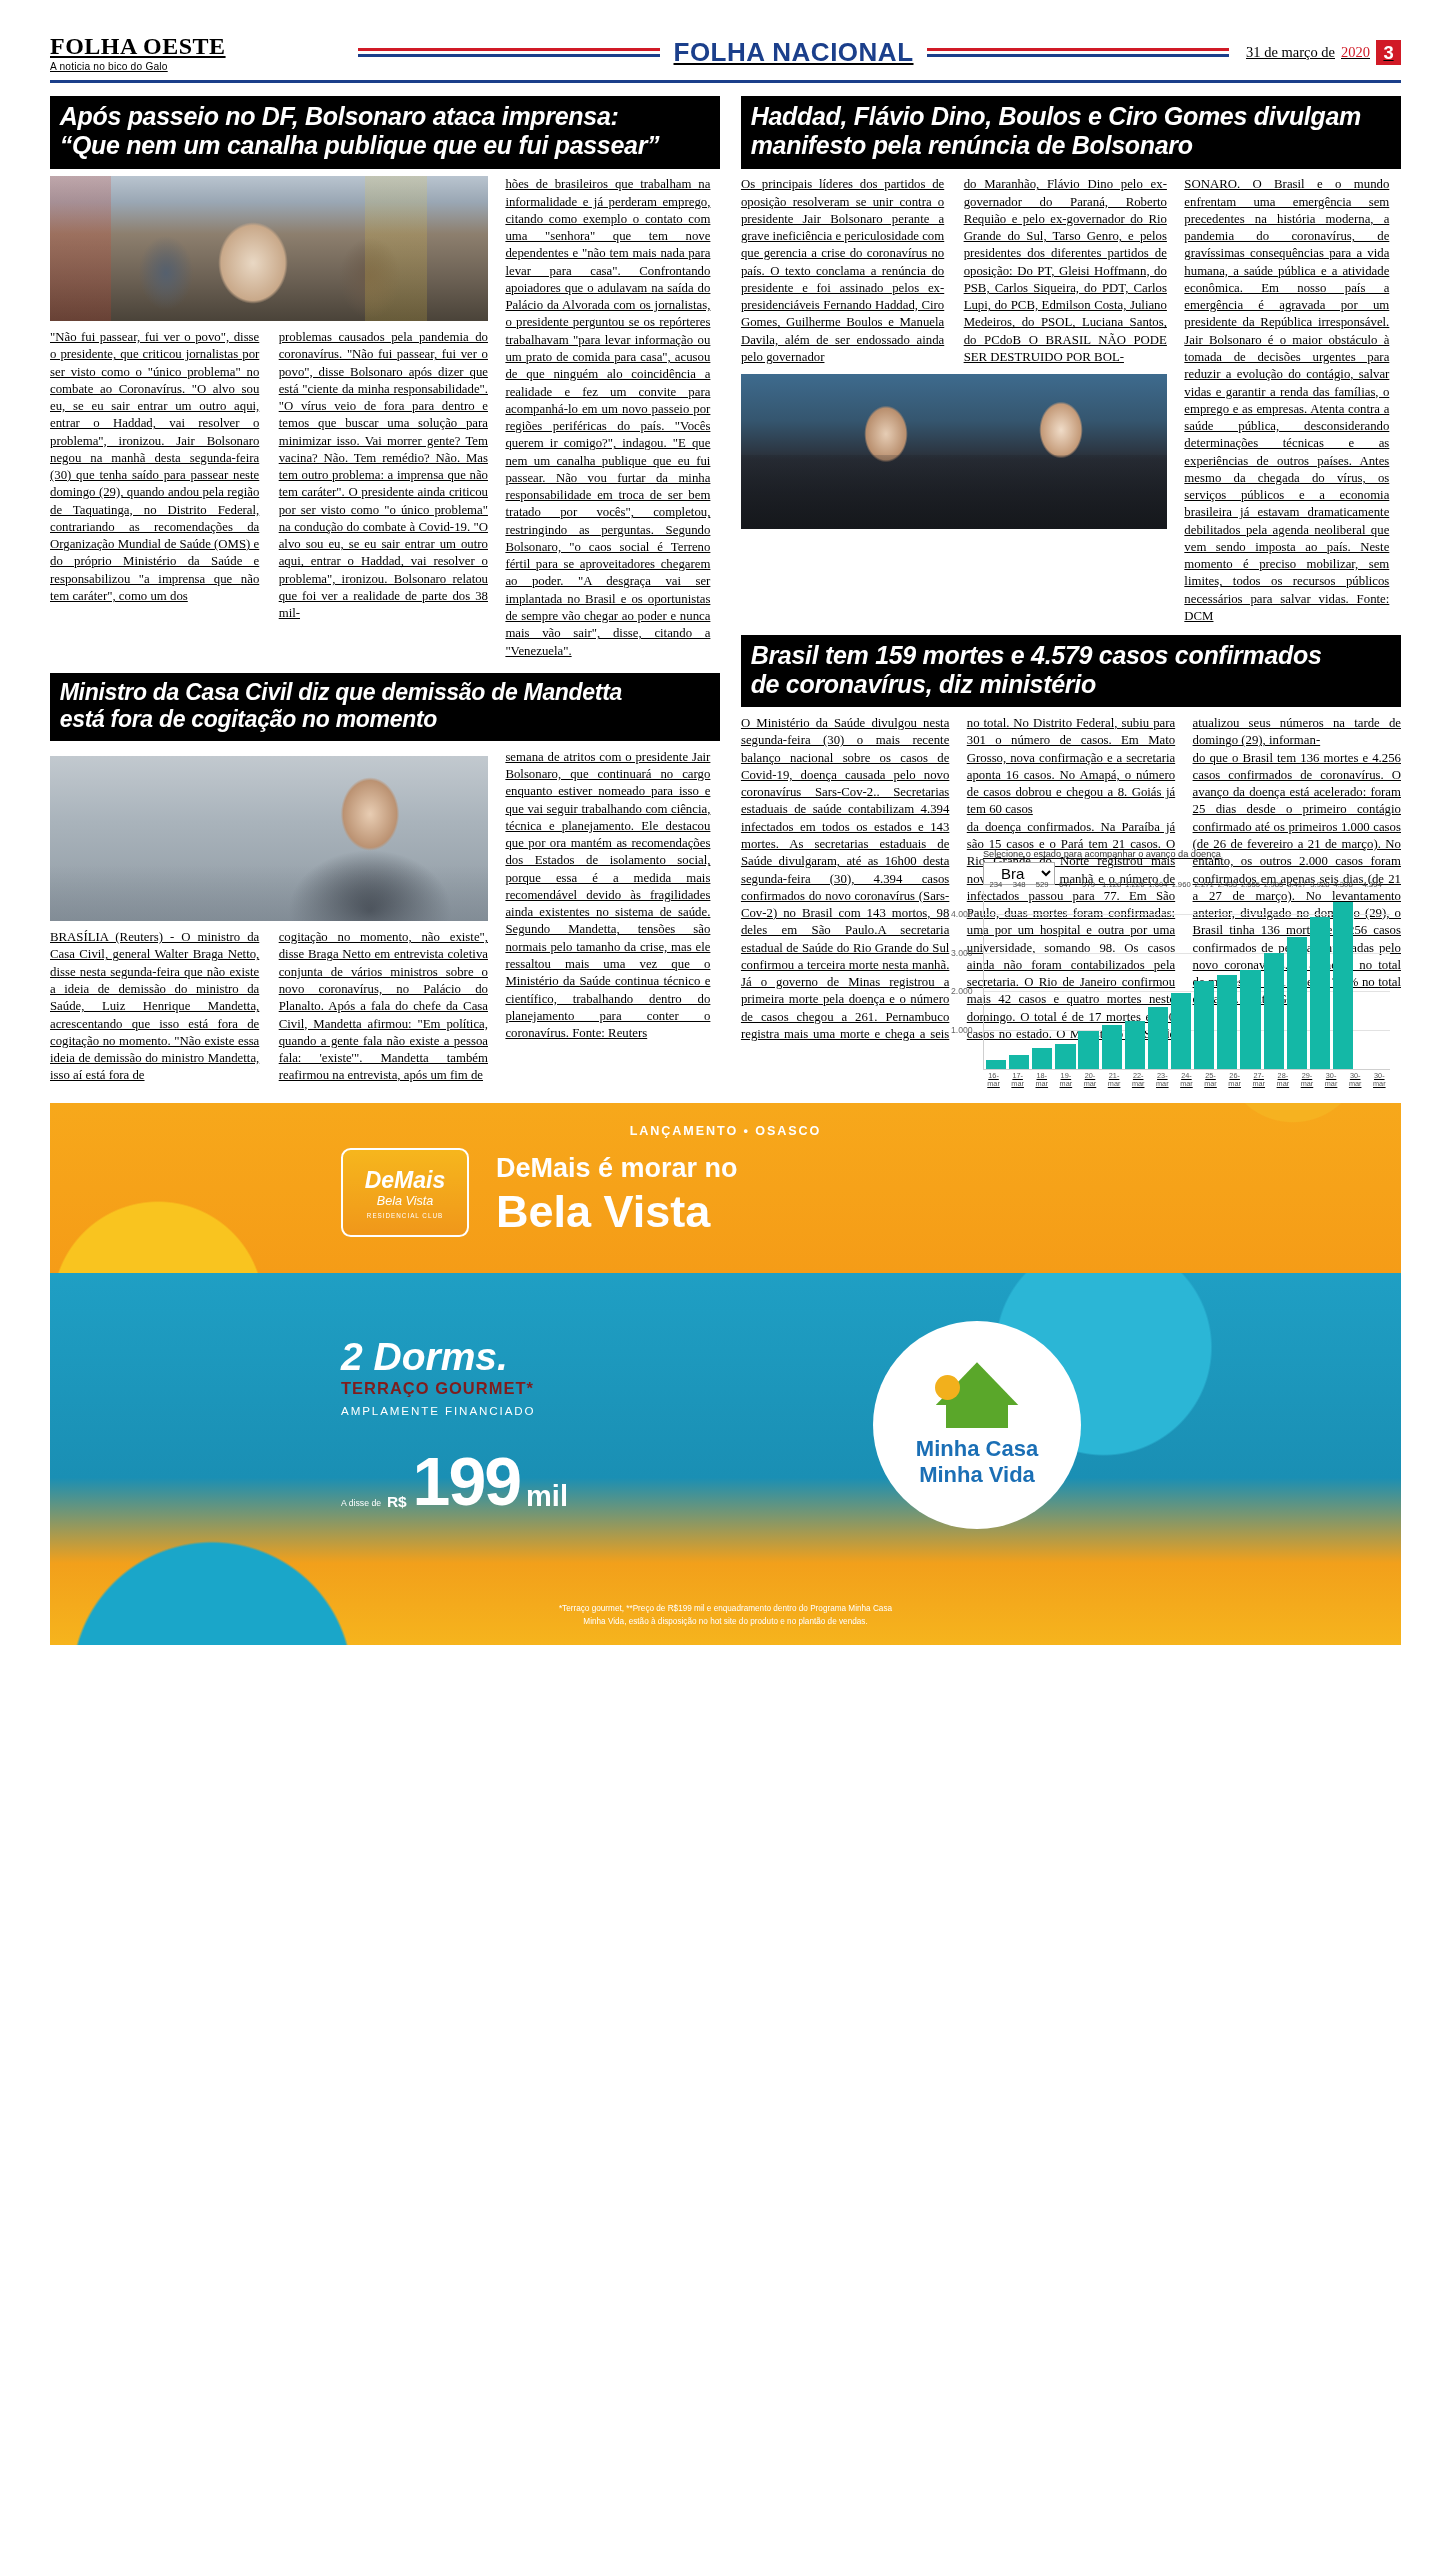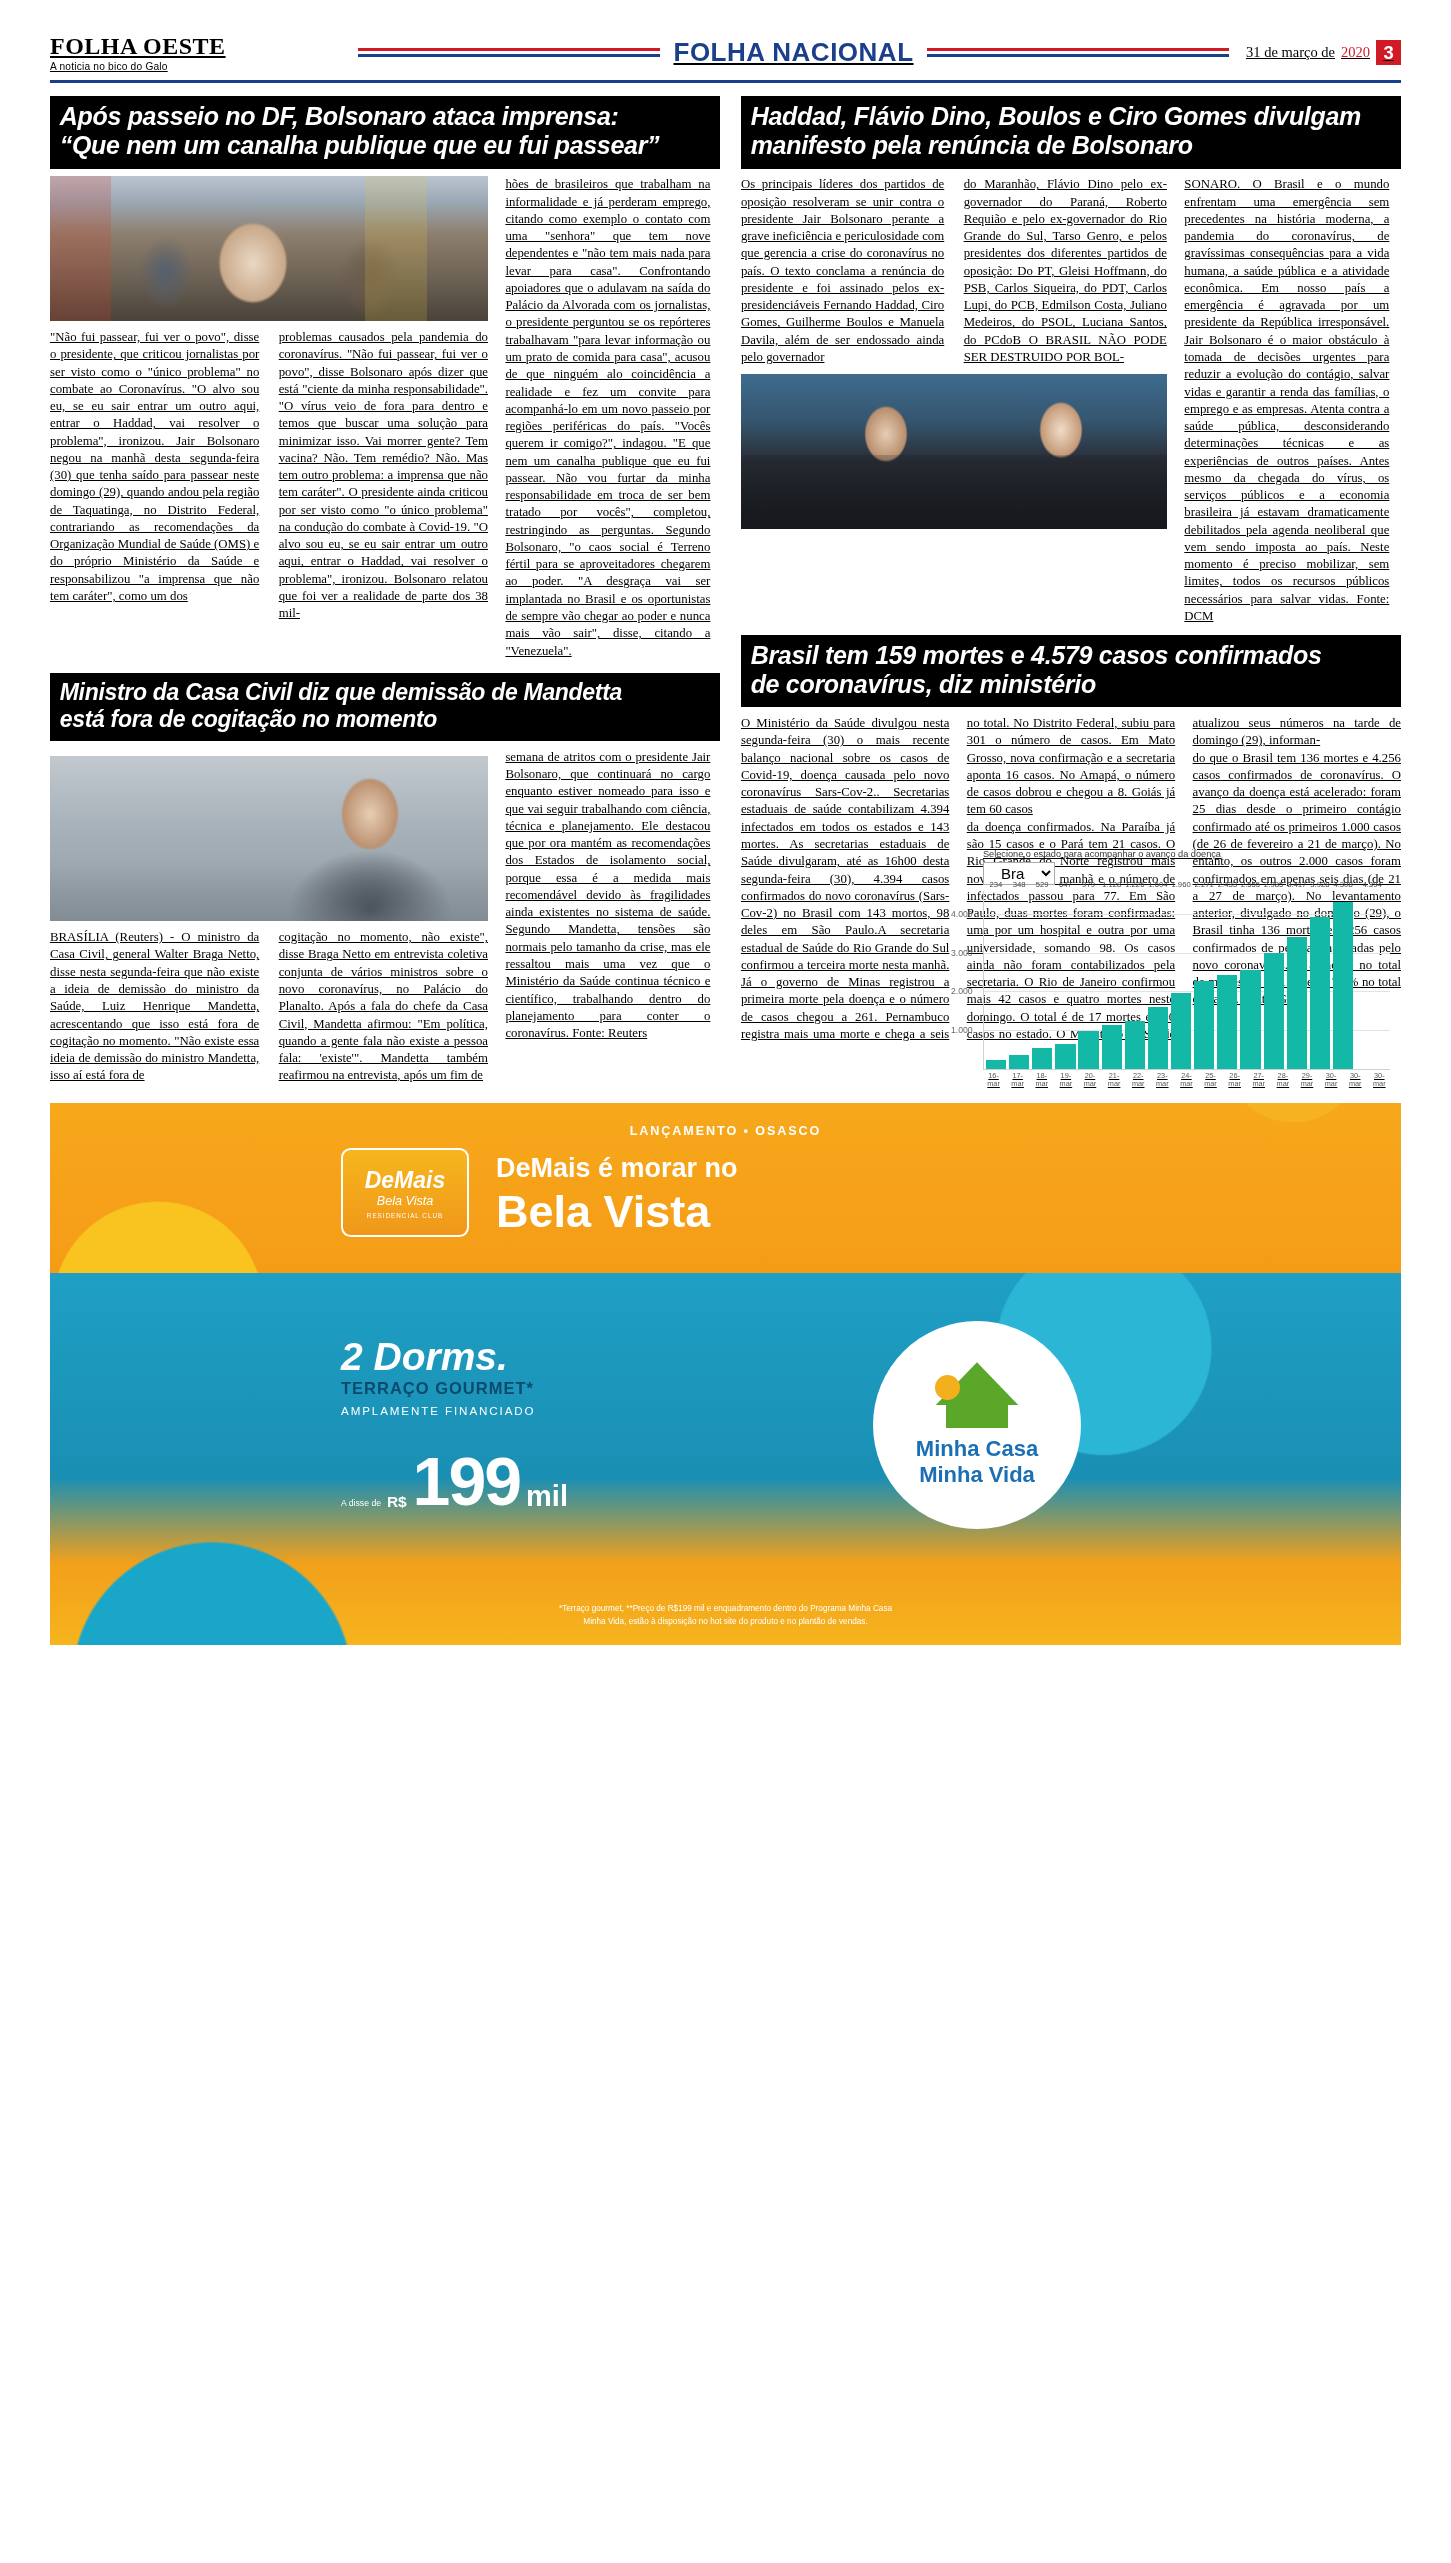--- a/index.html
+++ b/index.html
@@ -257,21 +257,21 @@
     position: absolute; top: 50px; left: 446px; color: #fff;
     font-family: "Liberation Sans", sans-serif;
   }
   .ad-claim .l1 { font-size: 27px; font-weight: bold; }
   .ad-claim .l2 { font-size: 45px; font-weight: bold; margin-top: 1.9px; }
   .ad-dorms {
     position: absolute; top: 232px; left: 291px; color: #fff;
     font-family: "Liberation Sans", sans-serif;
   }
   .ad-dorms .d1 { font-size: 39px; font-weight: bold; font-style: italic; }
-  .ad-dorms .d2 { font-size: 16.5px; font-weight: bold; letter-spacing: 1px; color:#0c4a6e; }
+  .ad-dorms .d2 { font-size: 16.5px; font-weight: bold; letter-spacing: 1px; color:#7f1d1d; }
   .ad-dorms .d3 { font-size: 11.6px; letter-spacing: 1.9px; margin-top: 5.8px; }
   .ad-price {
     position: absolute; top: 339px; left: 291px; color: #fff;
     font-family: "Liberation Sans", sans-serif; display: flex; align-items: flex-end; gap: 5.8px;
   }
   .ad-price .apartir { font-size: 8.7px; line-height: 1.1; text-align: right; padding-bottom: 11.6px;}
   .ad-price .rs { font-size: 15.5px; font-weight: bold; padding-bottom: 9.7px;}
   .ad-price .num { font-size: 68px; font-weight: bold; letter-spacing: -1.9px; }
   .ad-price .mil { font-size: 29px; font-weight: bold; padding-bottom: 7.7px;}
   .mcmv {

